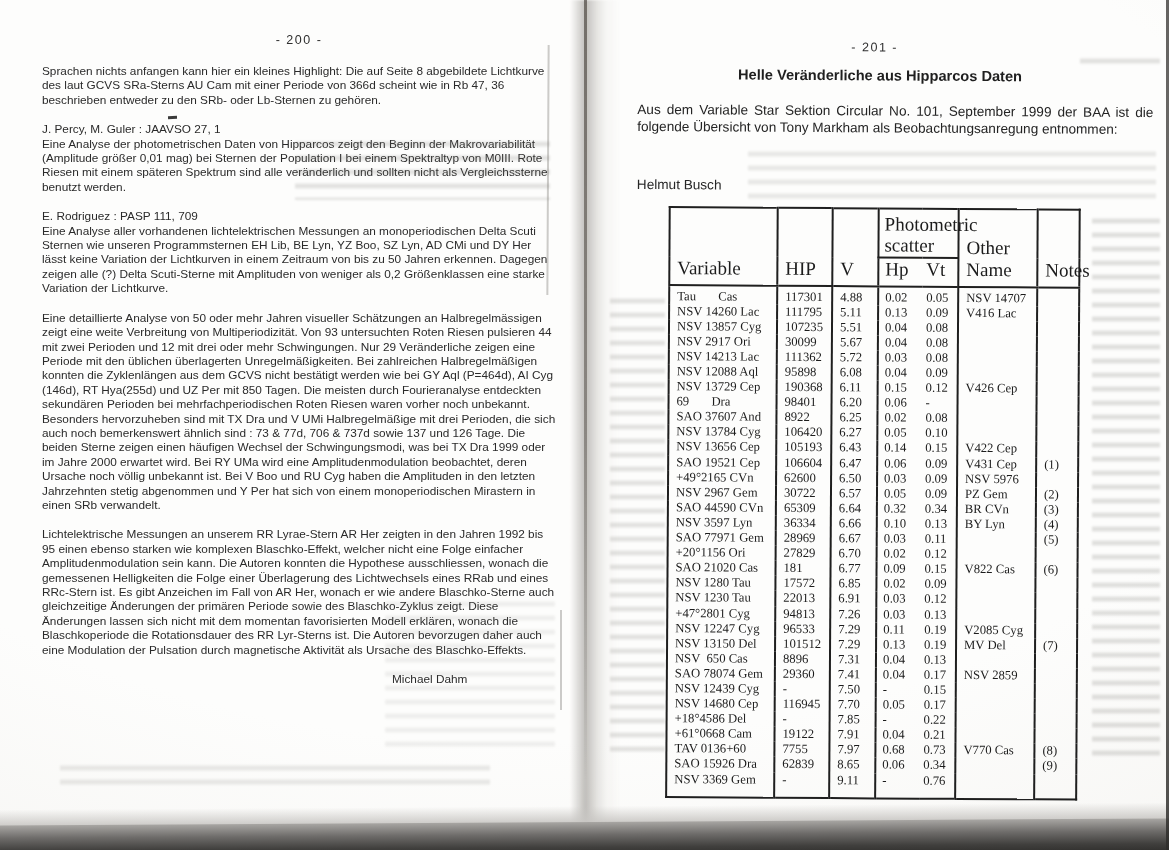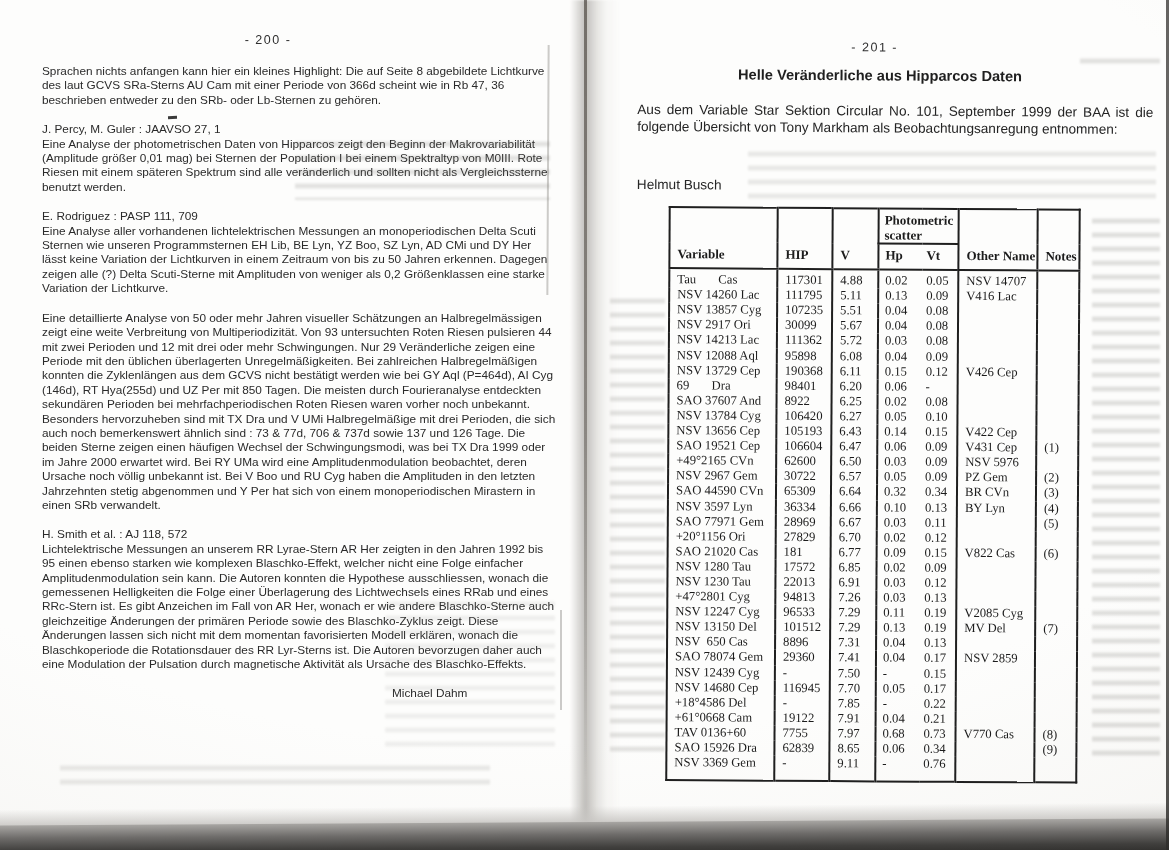--- a/index.html
+++ b/index.html
@@ -7,21 +7,21 @@
   .scan {
     position:relative; width:1169px; height:850px; overflow:hidden;
     background: radial-gradient(120% 95% at 45% 35%, #fdfdfc 55%, #f3f2ef 100%);
     font-family:"Liberation Sans", sans-serif; color:#262626;
   }
   .page { position:absolute; top:0; height:850px; }
   .page-left  { left:0;   width:585px; }
   .page-right { left:600px; width:569px; transform:rotate(0.35deg); transform-origin:50px 0; }
 
   .pageno { position:absolute; font-size:12.5px; letter-spacing:1.5px; color:#2f2f2f; }
-  .pageno-l { left:233px; top:33px; width:70px; text-align:center; }
+  .pageno-l { left:264px; top:33px; width:70px; text-align:center; }
   .pageno-r { left:240px; top:39px; width:70px; text-align:center; }
 
   
   .content-left { position:absolute; left:42px; top:64px; width:514px;
                   font-size:11.8px; line-height:14.4px; color:#2a2a2a; }
   .section { margin:0 0 15px 0; }
   .ref { margin:0; }
   .sbody { margin:0; }
   .signature { padding-left:350px; margin-top:11px; }
 
@@ -33,22 +33,22 @@
   .author { position:absolute; left:38px; top:177px; font-size:13.6px; }
 
   table.vtable { position:absolute; left:70px; top:206px; width:410px;
                  border-collapse:collapse; table-layout:fixed;
                  font-family:"Liberation Serif", serif; font-size:12.7px; color:#1c1c1c;
                  border:2.5px solid #1f1f1f; }
   .vtable col.w-var{width:108px}.vtable col.w-hip{width:55px}.vtable col.w-v{width:46px}
   .vtable col.w-hp{width:44px}.vtable col.w-vt{width:36px}.vtable col.w-other{width:79px}
   .vtable col.w-notes{width:42px}
   .vtable thead tr.hr1 { height:34px; } .vtable thead tr.hr2 { height:26px; }
-  .vtable th { font-weight:bold; text-align:left; vertical-align:bottom;
-               padding:0 0 5px 7px; font-size:13px; border-bottom:2px solid #1f1f1f; }
+  .vtable th { font-weight:normal; text-align:left; vertical-align:bottom;
+               padding:0 0 5px 7px; font-size:19px; border-bottom:2px solid #1f1f1f; }
   .vtable th.c-scatter { vertical-align:top; padding:4px 0 0 5px; line-height:1.12; }
   .vtable th.c-hp { padding-left:6px; } .vtable th.c-vt { padding-left:4px; }
   .vtable .bl { border-left:2px solid #1f1f1f; }
   .vtable tbody td { height:15.1px; line-height:15.1px; padding:0 0 0 7px;
                      white-space:pre; overflow:hidden; }
   .vtable tbody td.c-hp { padding-left:6px; } .vtable tbody td.c-vt { padding-left:4px; }
   .vtable tbody tr:first-child td { padding-top:3px; }
   .vtable tbody tr:last-child td { padding-bottom:9px; }
 
   
@@ -100,21 +100,20 @@
             <p class="sbody">Eine Analyse der photometrischen Daten von Hipparcos zeigt den Beginn der Makrovariabilität (Amplitude größer 0,01 mag) bei Sternen der Population I bei einem Spektraltyp von M0III. Rote Riesen mit einem späteren Spektrum sind alle veränderlich und sollten nicht als Vergleichssterne benutzt werden.</p>
           </div>
           <div class="section">
             <p class="ref">E. Rodriguez : PASP 111, 709</p>
             <p class="sbody">Eine Analyse aller vorhandenen lichtelektrischen Messungen an monoperiodischen Delta Scuti Sternen wie unseren Programmsternen EH Lib, BE Lyn, YZ Boo, SZ Lyn, AD CMi und DY Her lässt keine Variation der Lichtkurven in einem Zeitraum von bis zu 50 Jahren erkennen. Dagegen zeigen alle (?) Delta Scuti-Sterne mit Amplituden von weniger als 0,2 Größenklassen eine starke Variation der Lichtkurve.</p>
           </div>
           <div class="section">
             <p class="sbody">Eine detaillierte Analyse von 50 oder mehr Jahren visueller Schätzungen an Halbregelmässigen zeigt eine weite Verbreitung von Multiperiodizität. Von 93 untersuchten Roten Riesen pulsieren 44 mit zwei Perioden und 12 mit drei oder mehr Schwingungen. Nur 29 Veränderliche zeigen eine Periode mit den üblichen überlagerten Unregelmäßigkeiten. Bei zahlreichen Halbregelmäßigen konnten die Zyklenlängen aus dem GCVS nicht bestätigt werden wie bei GY Aql (P=464d), AI Cyg (146d), RT Hya(255d) und UZ Per mit 850 Tagen. Die meisten durch Fourieranalyse entdeckten sekundären Perioden bei mehrfachperiodischen Roten Riesen waren vorher noch unbekannt. Besonders hervorzuheben sind mit TX Dra und V UMi Halbregelmäßige mit drei Perioden, die sich auch noch bemerkenswert ähnlich sind : 73 &amp; 77d, 706 &amp; 737d sowie 137 und 126 Tage. Die beiden Sterne zeigen einen häufigen Wechsel der Schwingungsmodi, was bei TX Dra 1999 oder im Jahre 2000 erwartet wird. Bei RY UMa wird eine Amplitudenmodulation beobachtet, deren Ursache noch völlig unbekannt ist. Bei V Boo und RU Cyg haben die Amplituden in den letzten Jahrzehnten stetig abgenommen und Y Per hat sich von einem monoperiodischen Mirastern in einen SRb verwandelt.</p>
           </div>
           <div class="section">
-            <p class="ref">H. Smith et al. : AJ 118, 572</p>
             <p class="sbody">Lichtelektrische Messungen an unserem RR Lyrae-Stern AR Her zeigten in den Jahren 1992 bis 95 einen ebenso starken wie komplexen Blaschko-Effekt, welcher nicht eine Folge einfacher Amplitudenmodulation sein kann. Die Autoren konnten die Hypothese ausschliessen, wonach die gemessenen Helligkeiten die Folge einer Überlagerung des Lichtwechsels eines RRab und eines RRc-Stern ist. Es gibt Anzeichen im Fall von AR Her, wonach er wie andere Blaschko-Sterne auch gleichzeitige Änderungen der primären Periode sowie des Blaschko-Zyklus zeigt. Diese Änderungen lassen sich nicht mit dem momentan favorisierten Modell erklären, wonach die Blaschkoperiode die Rotationsdauer des RR Lyr-Sterns ist. Die Autoren bevorzugen daher auch eine Modulation der Pulsation durch magnetische Aktivität als Ursache des Blaschko-Effekts.</p>
           </div>
         </div>
       <div class="signature">Michael Dahm</div>
     </div>
   </section>
 
   <section class="page page-right">
     <div class="pageno pageno-r">- 201 -</div>
     <h1 class="title">Helle Veränderliche aus Hipparcos Daten</h1>

